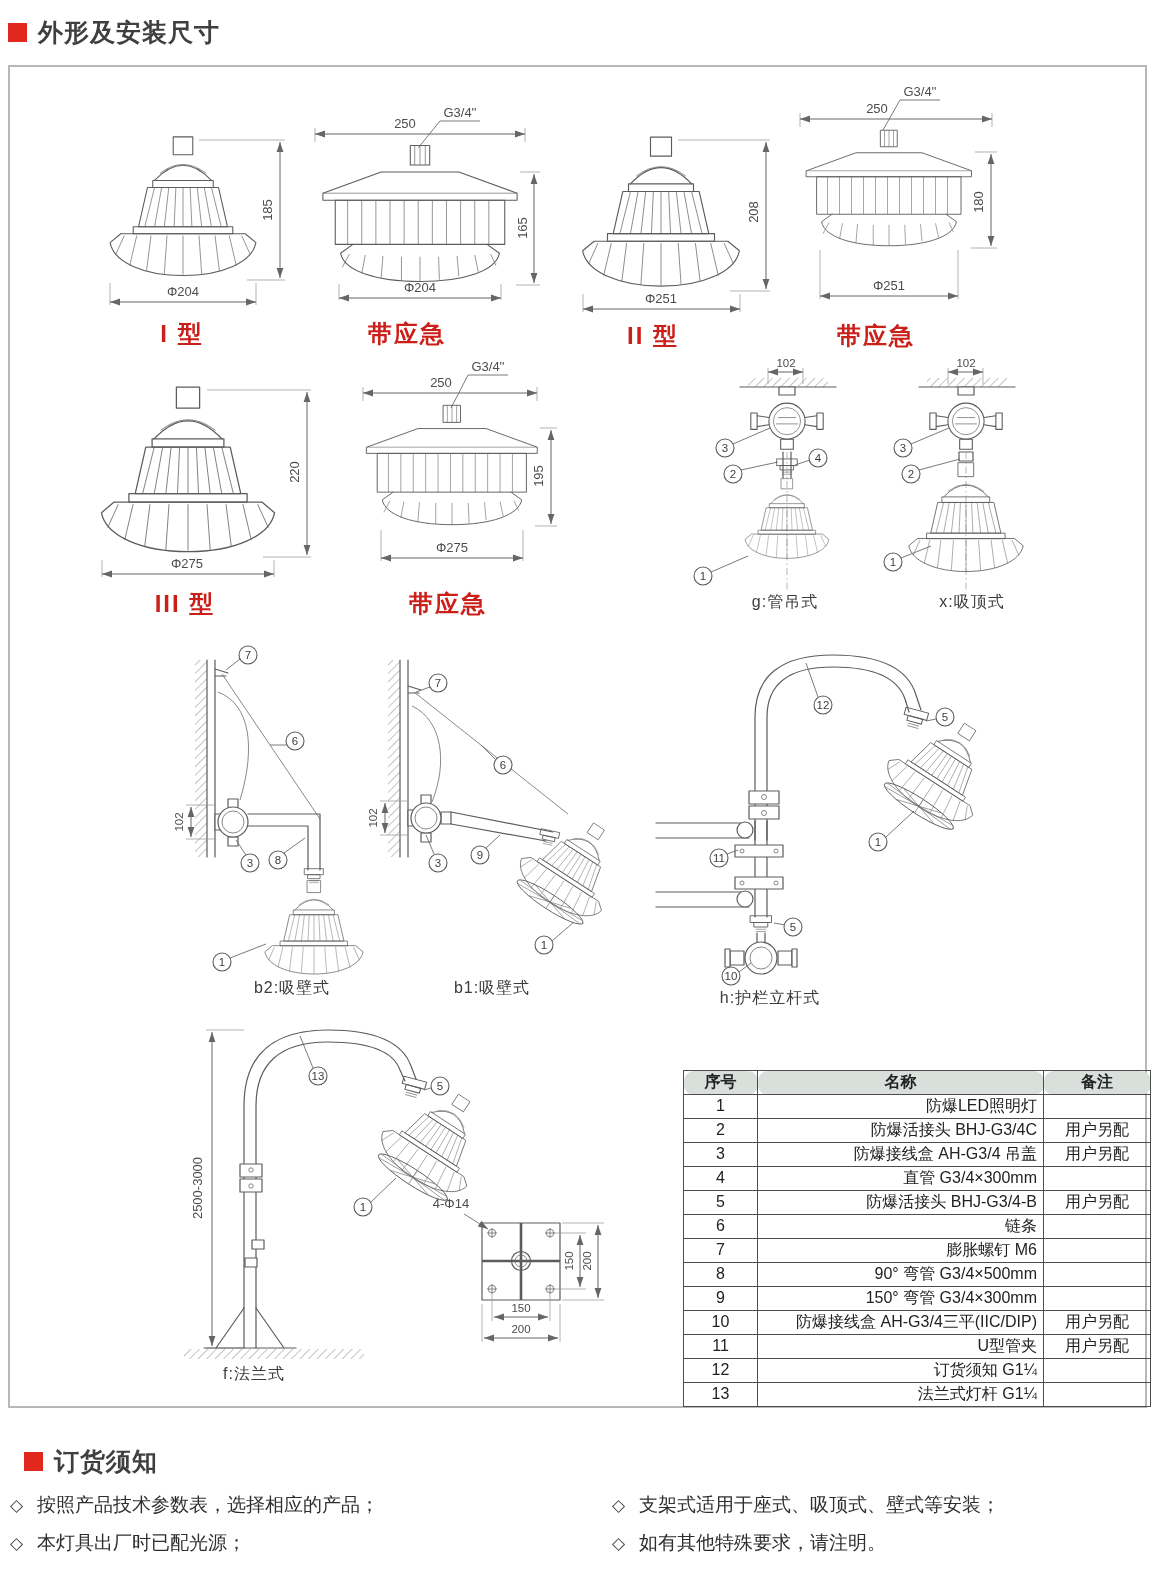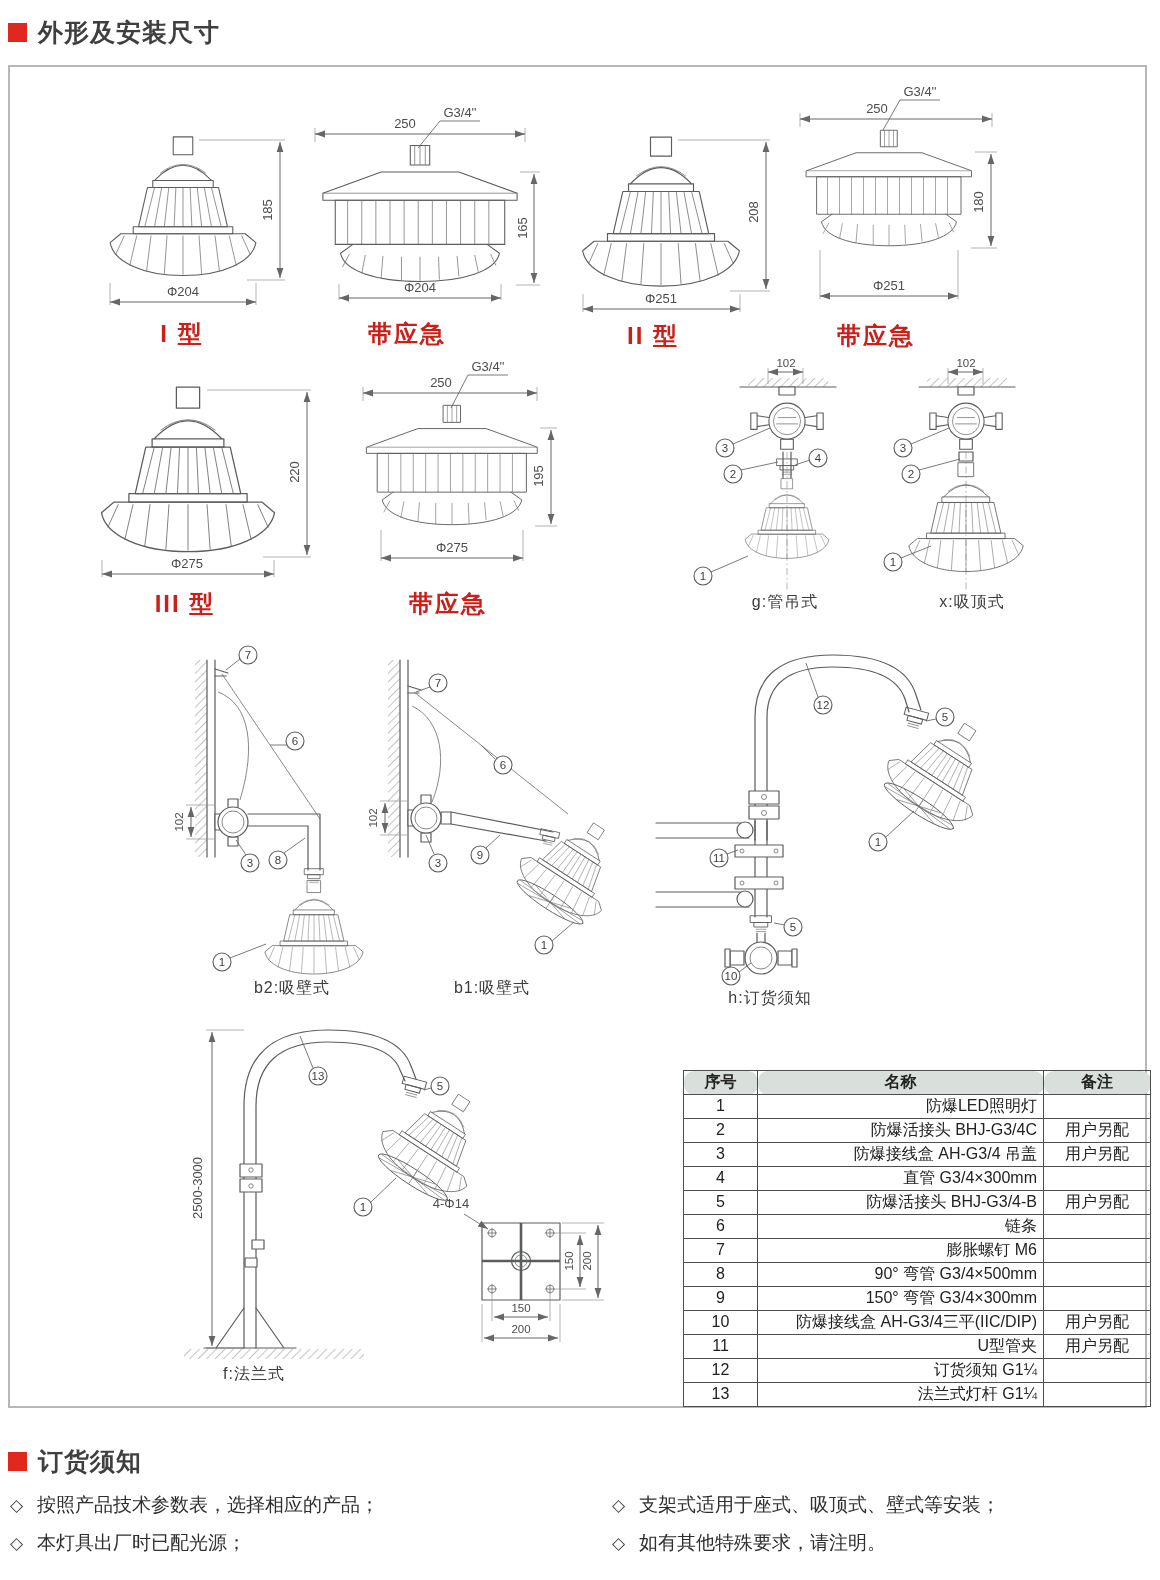--- a/index.html
+++ b/index.html
@@ -508,21 +508,21 @@
   <div class="cap cap-red" style="left:182px;top:318px">I 型</div>
   <div class="cap cap-red" style="left:407px;top:318px">带应急</div>
   <div class="cap cap-red" style="left:653px;top:320px">II 型</div>
   <div class="cap cap-red" style="left:876px;top:320px">带应急</div>
   <div class="cap cap-red" style="left:185px;top:588px">III 型</div>
   <div class="cap cap-red" style="left:448px;top:588px">带应急</div>
   <div class="cap cap-dark" style="left:785px;top:592px">g:管吊式</div>
   <div class="cap cap-dark" style="left:972px;top:592px">x:吸顶式</div>
   <div class="cap cap-dark" style="left:292px;top:978px">b2:吸壁式</div>
   <div class="cap cap-dark" style="left:492px;top:978px">b1:吸壁式</div>
-  <div class="cap cap-dark" style="left:770px;top:988px">h:订货须知</div>
+  <div class="cap cap-dark" style="left:770px;top:988px">h:护栏立杆式</div>
   <div class="cap cap-dark" style="left:254px;top:1364px">f:法兰式</div>
 
   <table class="parts">
     <colgroup>
         <col style="width:74px">
         <col style="width:286px">
         <col style="width:107px">
       </colgroup>
     <thead>
       <tr>
@@ -593,21 +593,21 @@
           <td class="c"></td>
         </tr>
       <tr>
           <td class="c">13</td>
           <td class="nm">法兰式灯杆 G1¼</td>
           <td class="c"></td>
         </tr>
     </tbody>
   </table>
 
-  <div class="sec-head" style="left:8px;top:1445px;">
+  <div class="sec-head" style="left:24px;top:1445px;">
     <span class="sq"></span>
     <span class="sec-title">订货须知</span>
   </div>
 
   <div class="note" style="left:10px;top:1492px">
     <span class="mk">◇</span>
     <span>按照产品技术参数表，选择相应的产品；</span>
   </div>
   <div class="note" style="left:10px;top:1530px">
     <span class="mk">◇</span>

